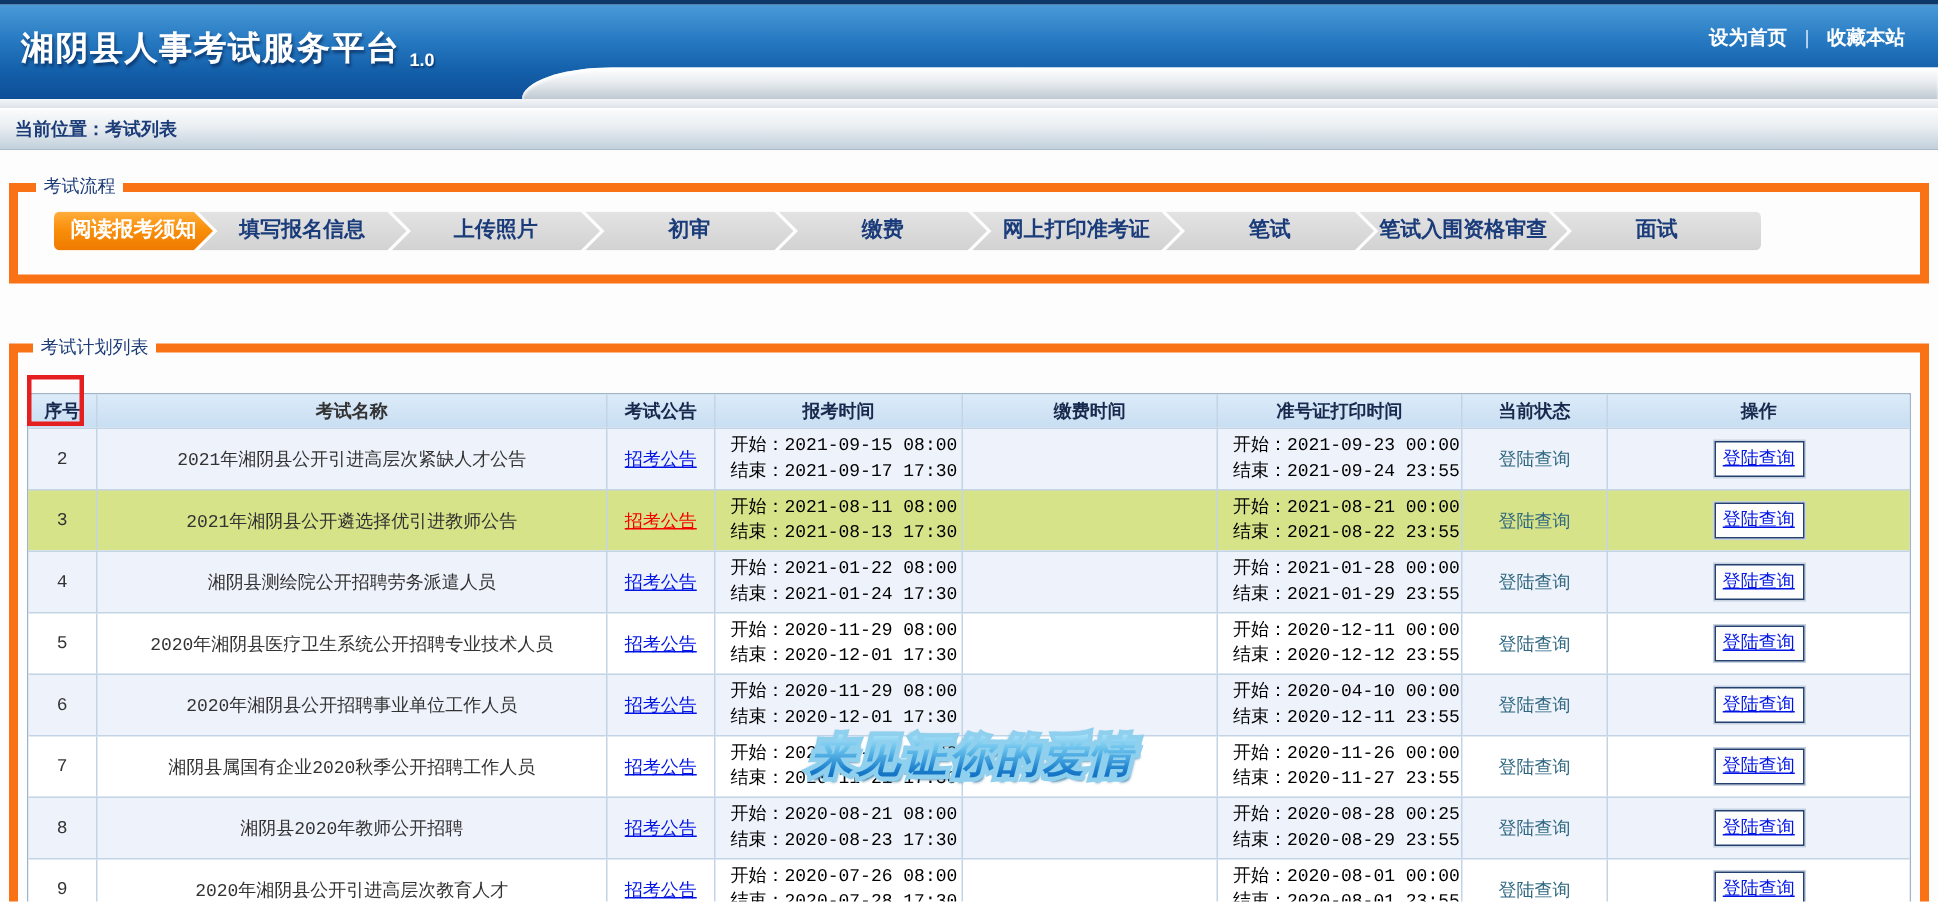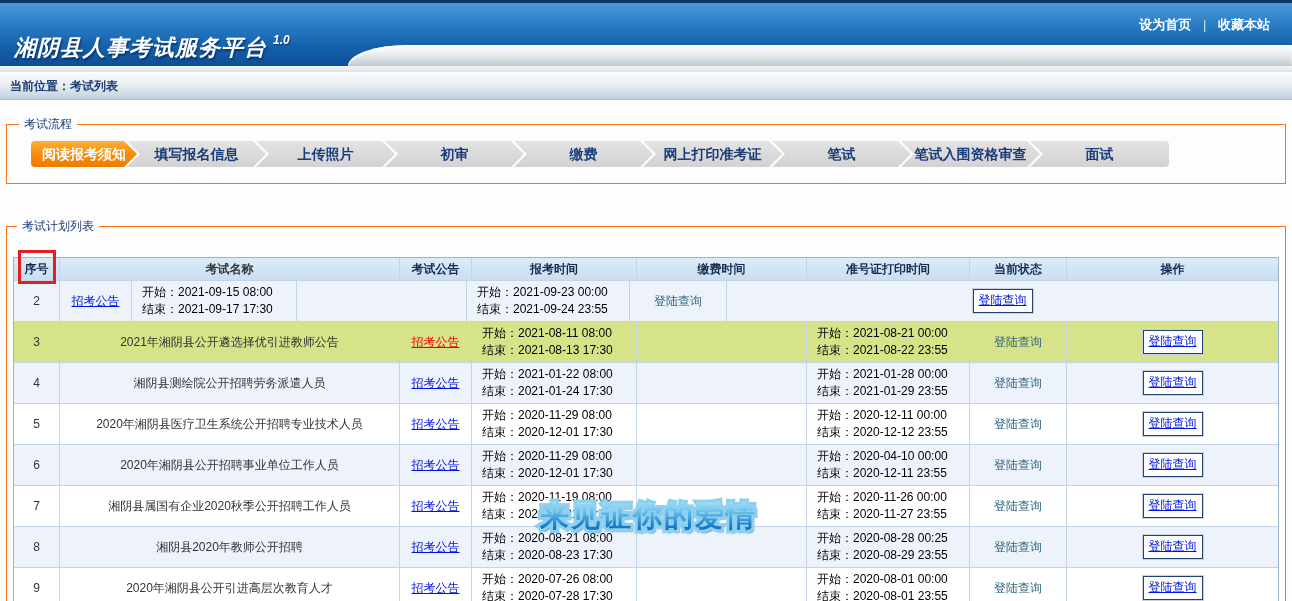--- a/index.html
+++ b/index.html
@@ -7,21 +7,21 @@
   body {
     font-family:"Liberation Sans","DejaVu Sans",sans-serif;
     background:#fdfdfe; position:relative; color:#333;
   }
   
   .topbar {
     height:66px; position:relative; overflow:hidden;
     border-top:3px solid #0d3767;
     background:linear-gradient(180deg,#4a9ad8 0%,#2578c0 40%,#1460aa 70%,#0d4e97 100%);
   }
-  .brand { position:absolute; left:14px; top:30px; color:#fff; display:flex; align-items:flex-start;font-style:italic; }
+  .brand { position:absolute; left:14px; top:14px; color:#fff; display:flex; align-items:flex-end; }
   .brand-title { font-size:22px; font-weight:bold; letter-spacing:1px;
     text-shadow:1px 2px 2px rgba(0,20,60,.55); }
   .brand-ver { font-size:12px; font-weight:bold; margin-left:6px; text-shadow:1px 1px 1px rgba(0,20,60,.5); }
   .top-links { position:absolute; right:22px; top:13px; color:#fff; font-size:13px; font-weight:bold;text-align:right; }
   .top-links a { color:#fff; text-decoration:none; }
   .top-links .sep { margin:0 8px; color:#cfe3f5; font-weight:normal; }
   .swoosh {
     position:absolute; left:348px; right:0; bottom:0; height:21px;
     background:linear-gradient(180deg,#ffffff 0%,#e9edf1 45%,#bfc9d2 100%);
     border-top-left-radius:120px 42px;
@@ -29,21 +29,21 @@
   }
   .substrip { height:6px; background:linear-gradient(180deg,#f4f6f8,#dde3e9); }
   
   .crumbbar {
     height:28px; display:flex; align-items:center; padding-left:10px;
     background:linear-gradient(180deg,#fafbfc 0%,#e9eef2 45%,#c2d0dc 100%);
     border-top:1px solid #ffffff; border-bottom:1px solid #a9bac8;
     color:#1c3c78; font-size:12px; font-weight:bold;
   }
   
-  fieldset { border:1px solid #f97316; margin:16px 6px 0 6px; padding:6px 8px 16px 8px; background:transparent; }
+  fieldset { border:6px solid #f97316; margin:16px 6px 0 6px; padding:6px 8px 16px 8px; background:transparent;font-family:Liberation Mono, monospace; }
   legend { font-size:12px; color:#1c3c78; padding:0 5px; margin-left:4px; }
   fieldset.plan { margin-top:34px; padding:22px 6px 0 6px; }
   
   .flow { display:flex; padding:2px 8px 0 16px; }
   .step {
     height:26px; line-height:26px; flex:0 0 139px; text-align:center;
     font-size:14px; font-weight:bold; color:#1b3c7a;
     background:linear-gradient(180deg,#e3e3e3,#d2d2d2);
     clip-path:polygon(0 0,calc(100% - 13px) 0,100% 50%,calc(100% - 13px) 100%,0 100%,13px 50%);
     margin-left:-10px;
@@ -89,21 +89,21 @@
     display:inline-block; border:1px solid #24406e; background:#fdfdfd;
     padding:2px 5px 3px 5px; box-shadow:0 0 0 1px #c6d2e2;
   }
   .op-link { color:#0014e6; text-decoration:underline; }
   
   .anno-box {
     position:absolute; left:18px; top:250px; width:38px; height:34px;
     border:3px solid #e51f1f; z-index:6; pointer-events:none;
   }
   
-  .watermark { position:absolute; left:540px; top:497px; z-index:5; font-size:29px; font-weight:bold; letter-spacing:2px; white-space:nowrap; }
+  .watermark { position:absolute; left:540px; top:485px; z-index:5; font-size:29px; font-weight:bold; letter-spacing:2px; white-space:nowrap;font-style:italic; }
   .wm-back {
     color:#8fd0ee; -webkit-text-stroke:6px #8fd0ee;
     text-shadow:0 0 2px #2b6fae, 2px 3px 2px #35759f, -2px -2px 2px #57a7d8;
   }
   .wm-front {
     position:absolute; left:0; top:0;
     background:linear-gradient(180deg,#c8f1ff 0%,#62bdea 38%,#1a7ccb 72%,#0a5bb0 100%);
     -webkit-background-clip:text; background-clip:text; color:transparent;
   }
 </style>
@@ -152,20 +152,21 @@
         <div class="cell c-notice">考试公告</div>
         <div class="cell c-apply">报考时间</div>
         <div class="cell c-pay">缴费时间</div>
         <div class="cell c-print">准号证打印时间</div>
         <div class="cell c-status">当前状态</div>
         <div class="cell c-op">操作</div>
       </div>
     <div>
         <div class="trow shaded">
           <div class="cell c-no">2</div>
+          <div class="cell c-name">2021年湘阴县公开引进高层次紧缺人才公告</div>
           <div class="cell c-notice">
             <a class="link" href="#">招考公告</a>
           </div>
           <div class="cell timecell c-apply">
             <div class="tl"><span class="tlabel">开始：</span><span class="tval">2021-09-15 08:00</span></div>
             <div class="tl"><span class="tlabel">结束：</span><span class="tval">2021-09-17 17:30</span></div>
           </div>
           <div class="cell timecell c-pay"></div>
           <div class="cell timecell c-print">
             <div class="tl"><span class="tlabel">开始：</span><span class="tval">2021-09-23 00:00</span></div>

